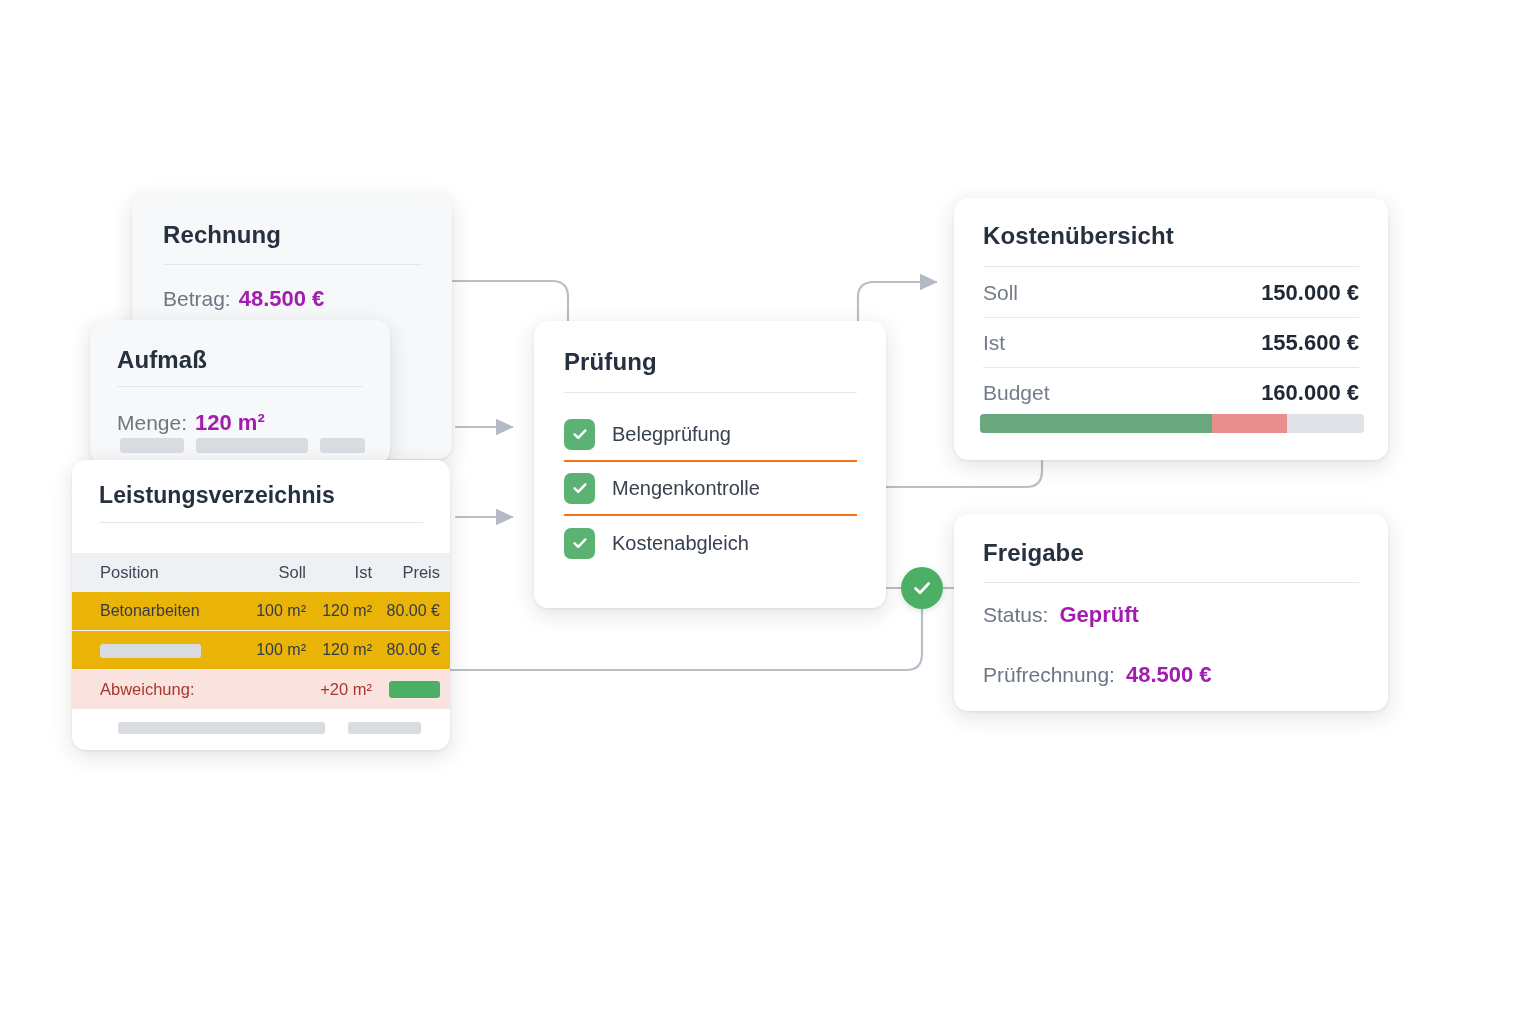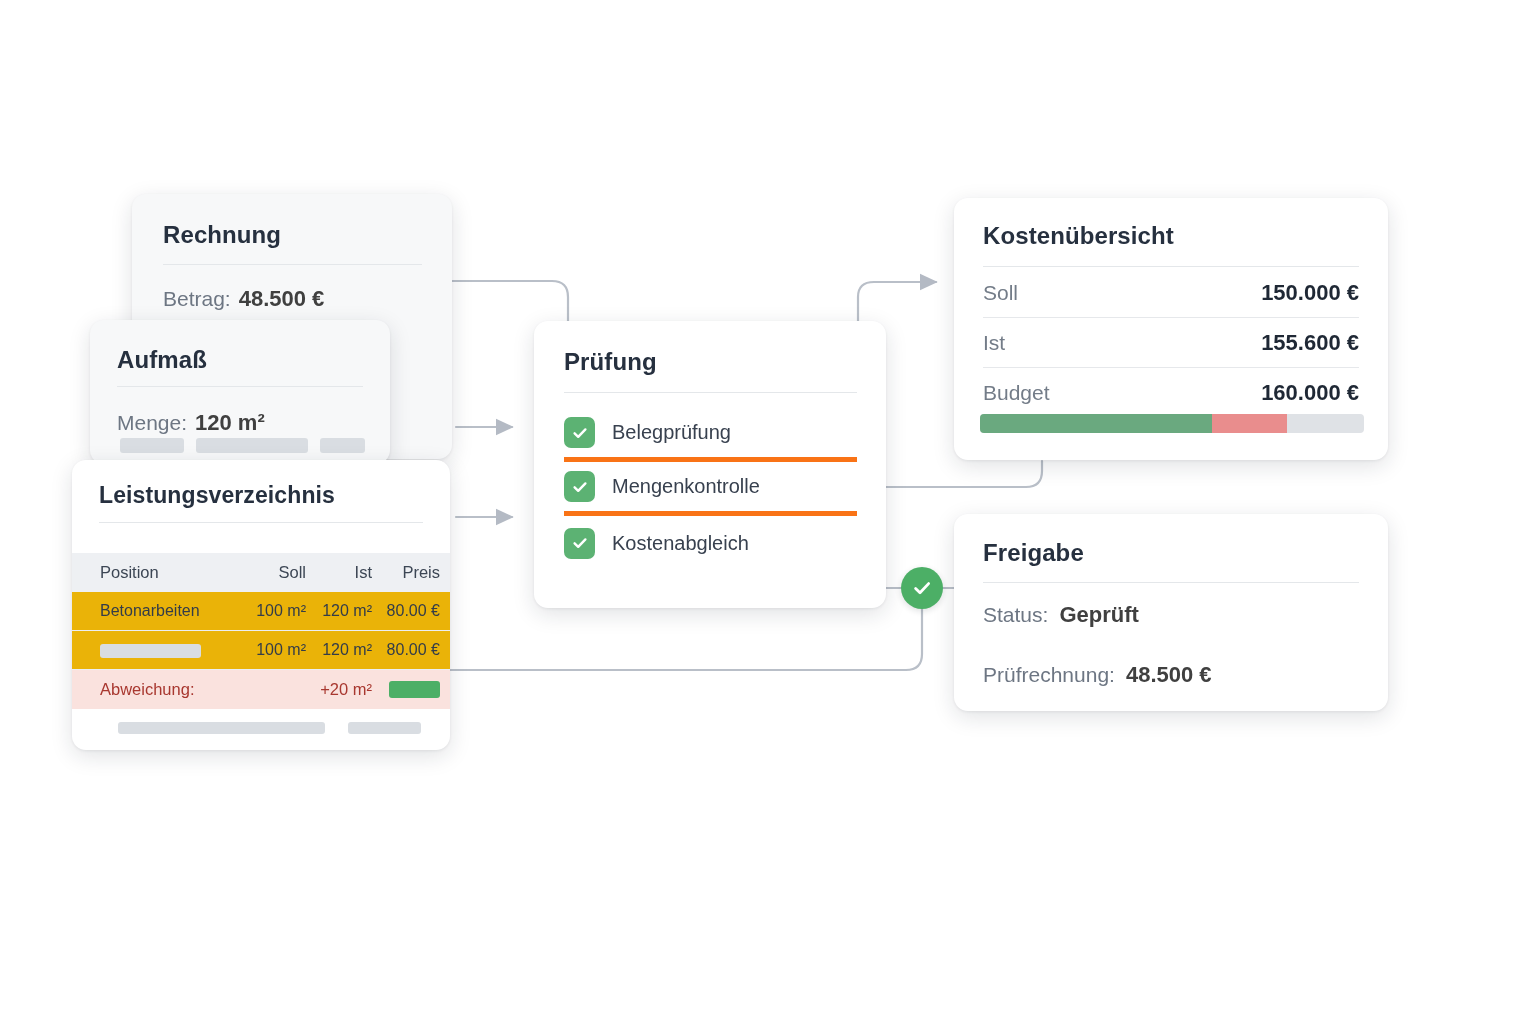--- a/index.html
+++ b/index.html
@@ -25,21 +25,21 @@
   .card-title {
     font-size: 24px;
     font-weight: 700;
     color: #26303f;
     letter-spacing: .1px;
   }
   .rule { height: 1px; background: #e4e7ea; width: 100%; }
 
   .kv { display: flex; align-items: baseline; }
   .kv .k { font-size: 21px; color: #6d7683; font-weight: 400; }
-  .kv .v { font-size: 22px; color: #404040; font-weight: 700; }
+  .kv .v { font-size: 22px; color: #a21caf; font-weight: 700; }
 
   
   .skel { background: #d9dde2; border-radius: 3px; }
   .skel.soft { background: #e2e5e9; }
 
   
   #card-rechnung { left: 132px; top: 194px; width: 320px; height: 265px; }
   #card-rechnung .card-title { position: absolute; left: 31px; top: 27px; }
   #card-rechnung .rule { position: absolute; left: 31px; top: 70px; width: 259px; }
   #card-rechnung .kv { position: absolute; left: 31px; top: 92px; }
@@ -69,21 +69,21 @@
   .c-ist   { width: 66px;  text-align: right; }
   .c-preis { width: 68px;  text-align: right; }
   .greenpill { width: 51px; height: 17px; background: #4caf66; border-radius: 3px; margin-left: 17px; }
   .lskel { position: absolute; height: 12px; top: 722px; }
 
   
   #card-pruefung { left: 534px; top: 321px; width: 352px; height: 287px; z-index: 4; }
   #card-pruefung .card-title { position: absolute; left: 30px; top: 27px; }
   #card-pruefung .rule { position: absolute; left: 30px; top: 71px; width: 293px; }
   .check-list { position: absolute; left: 30px; top: 87px; width: 293px; }
-  .check-item { display: flex; align-items: center; height: 54px; border-bottom: 5px solid #f97316; }
+  .check-item { display: flex; align-items: center; height: 54px; border-bottom: 2px solid #f97316; }
   .check-item:last-child { border-bottom: none; }
   .cbox {
     width: 31px; height: 31px; border-radius: 7px; background: #5cb273;
     display: flex; align-items: center; justify-content: center; flex: 0 0 auto;
   }
   .cbox svg { display: block; }
   .check-label { margin-left: 17px; font-size: 20px; color: #38414f; }
 
   
   #card-kosten { left: 954px; top: 198px; width: 434px; height: 262px; }

